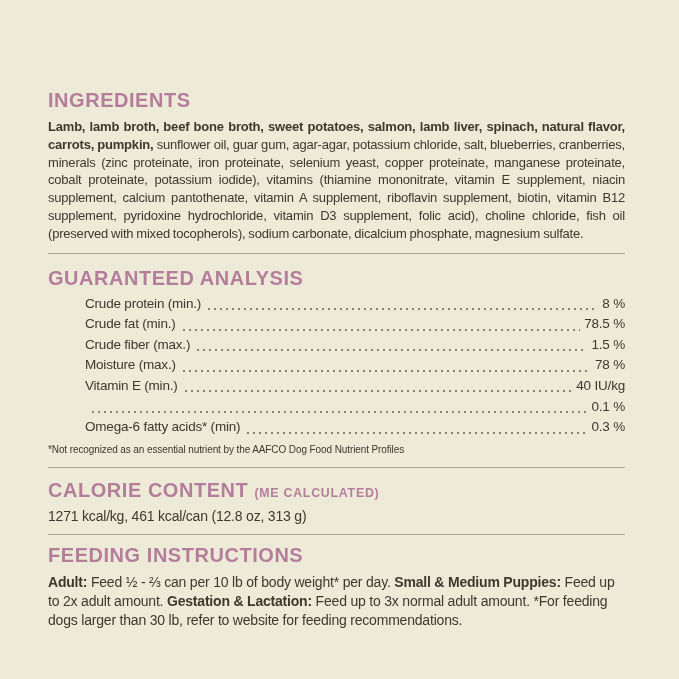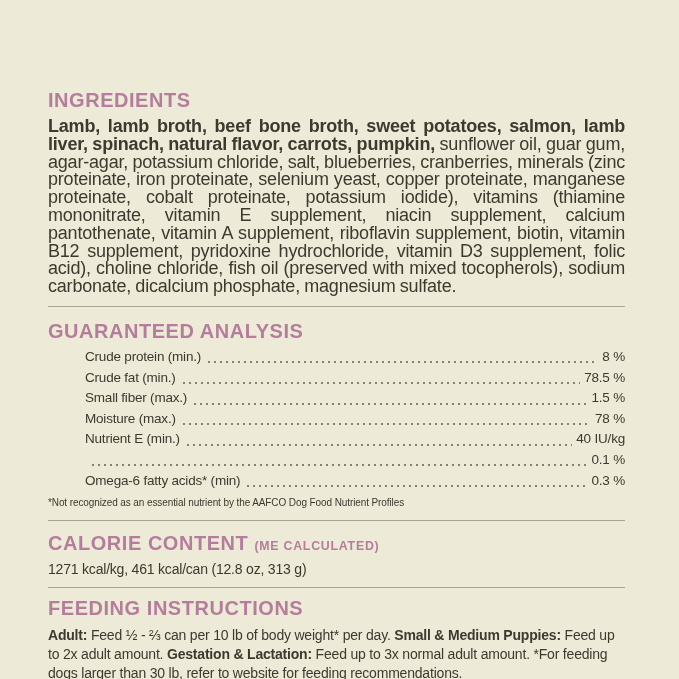--- a/index.html
+++ b/index.html
@@ -32,21 +32,21 @@
     transform-origin: left center;
     white-space: nowrap;
   }
   .title-sub {
     font-size: 13px;
     letter-spacing: 0.8px;
     font-weight: bold;
     color: var(--heading);
   }
   .body-text {
-    font-size: 18px;
+    font-size: 13px;
     line-height: 17.8px;
     letter-spacing: -0.2px;
     word-spacing: -0.5px;
     text-align: justify;
   }
   .divider {
     border: none;
     border-top: 1px solid var(--divider);
     height: 0;
   }
@@ -110,31 +110,31 @@
         <span class="ga-label">Crude protein (min.)</span>
         <span class="ga-leader"></span>
         <span class="ga-value">8 %</span>
       </div>
       <div class="ga-row">
         <span class="ga-label">Crude fat (min.)</span>
         <span class="ga-leader"></span>
         <span class="ga-value">78.5 %</span>
       </div>
       <div class="ga-row">
-        <span class="ga-label">Small fiber (max.)</span>
+        <span class="ga-label">Crude fiber (max.)</span>
         <span class="ga-leader"></span>
         <span class="ga-value">1.5 %</span>
       </div>
       <div class="ga-row">
         <span class="ga-label">Moisture (max.)</span>
         <span class="ga-leader"></span>
         <span class="ga-value">78 %</span>
       </div>
       <div class="ga-row">
-        <span class="ga-label">Nutrient E (min.)</span>
+        <span class="ga-label">Vitamin E (min.)</span>
         <span class="ga-leader"></span>
         <span class="ga-value">40 IU/kg</span>
       </div>
       <div class="ga-row">
         <span class="ga-leader"></span>
         <span class="ga-value">0.1 %</span>
       </div>
       <div class="ga-row">
         <span class="ga-label">Omega-6 fatty acids* (min)</span>
         <span class="ga-leader"></span>

